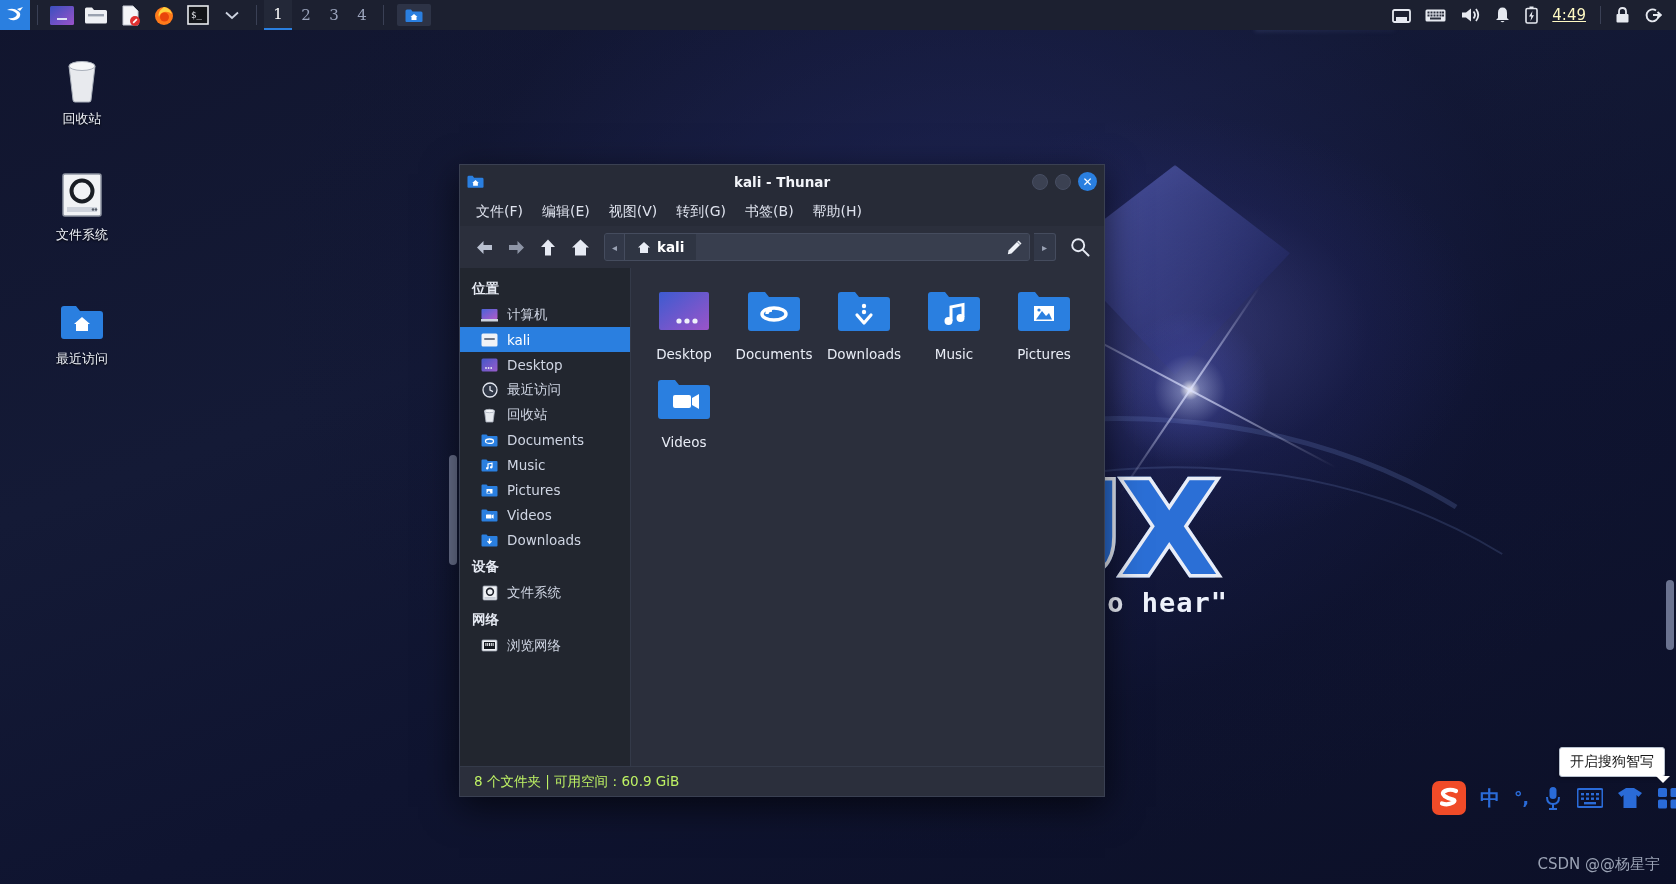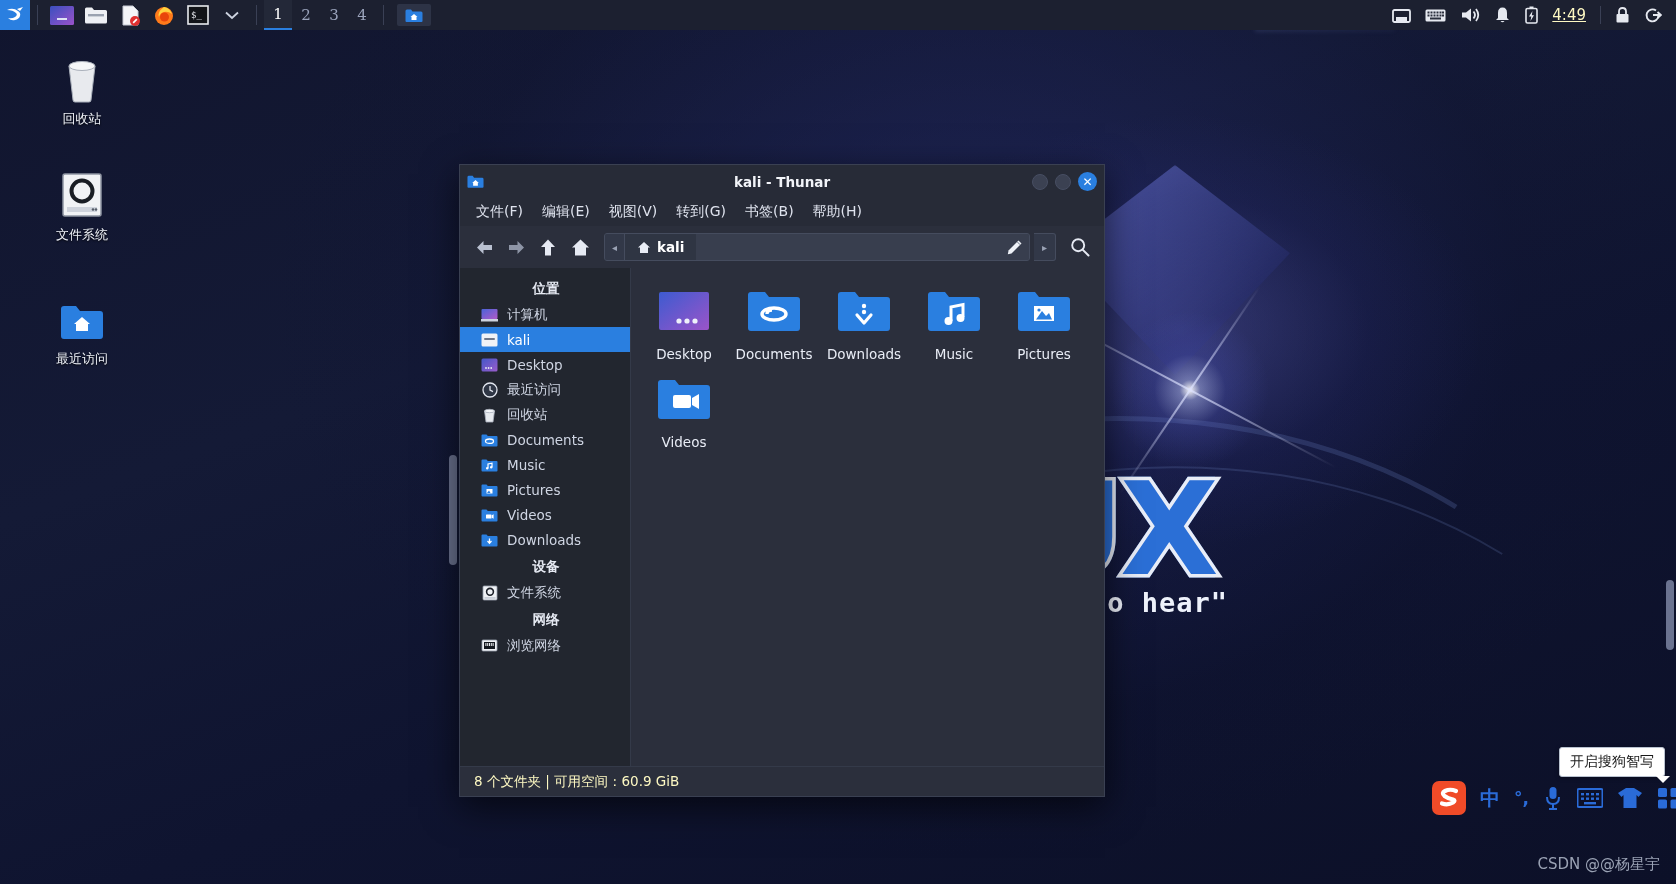--- a/index.html
+++ b/index.html
@@ -156,41 +156,41 @@
   .pb-crumb { display:flex; align-items:center; gap:6px; padding: 0 12px; height:100%;
               background:#2f3543; color:#fff; font-weight:bold; }
   .pb-entry { flex:1; height:100%; background:#383e4e; }
   .pb-pencil { width: 30px; height:100%; display:flex;align-items:center;justify-content:center;
                background:#383e4e; }
   .pb-next { width:22px; height:28px; display:flex;align-items:center;justify-content:center;
              background:#323848; border:1px solid #454c5e; border-left:none; border-radius:0 3px 3px 0; }
   #body { flex: 1 1 auto; display:flex; min-height:0; }
   #sidebar {
     width: 170px; background:#22262f; flex:0 0 auto; padding-top: 6px;
-    color:#c9cfdd; overflow:hidden;text-align:center;
+    color:#c9cfdd; overflow:hidden;
   }
   .side-hdr { padding: 6px 10px 4px 12px; font-weight:bold; color:#e6eaf3; font-size:13.5px; }
   .side-item {
     display:flex; align-items:center; gap:8px; padding: 3px 10px 3px 20px; height:25px;
     color:#cfd5e3; font-size:13.5px; white-space:nowrap;
   }
   .side-item.sel { background:#2a7fe0; color:#ffffff; }
   .side-item .ic { width:19px; height:17px; flex:0 0 auto; display:flex; align-items:center; justify-content:center; }
   #content {
     flex:1 1 auto; background:#2b2f3c; border-left:1px solid #343a49;
     display:flex; flex-wrap:wrap; align-content:flex-start;
     padding: 12px 8px;
   }
   .fitem { width: 90px; text-align:center; margin: 6px 0; }
   .fitem .ficon { height: 52px; display:flex; align-items:center; justify-content:center; }
   .fitem .flbl { margin-top: 8px; color:#e9edf6; font-size:13.5px; }
   #statusbar {
     height: 30px; background:#2b2f3c; border-top:1px solid #343a49;
     display:flex; align-items:center; padding-left: 14px;
-    color:#fef9c3; font-size:13.5px; flex:0 0 auto;
+    color:#bef264; font-size:13.5px; flex:0 0 auto;
   }
   
   .edge-scroll { position:absolute; width:8px; border-radius:4px; background:#6b7390; z-index:20; }
 
   
   #ime {
     position:absolute; left: 1432px; top: 779px; height: 38px;
     display:flex; align-items:center; gap: 14px;
     z-index: 45;
   }

